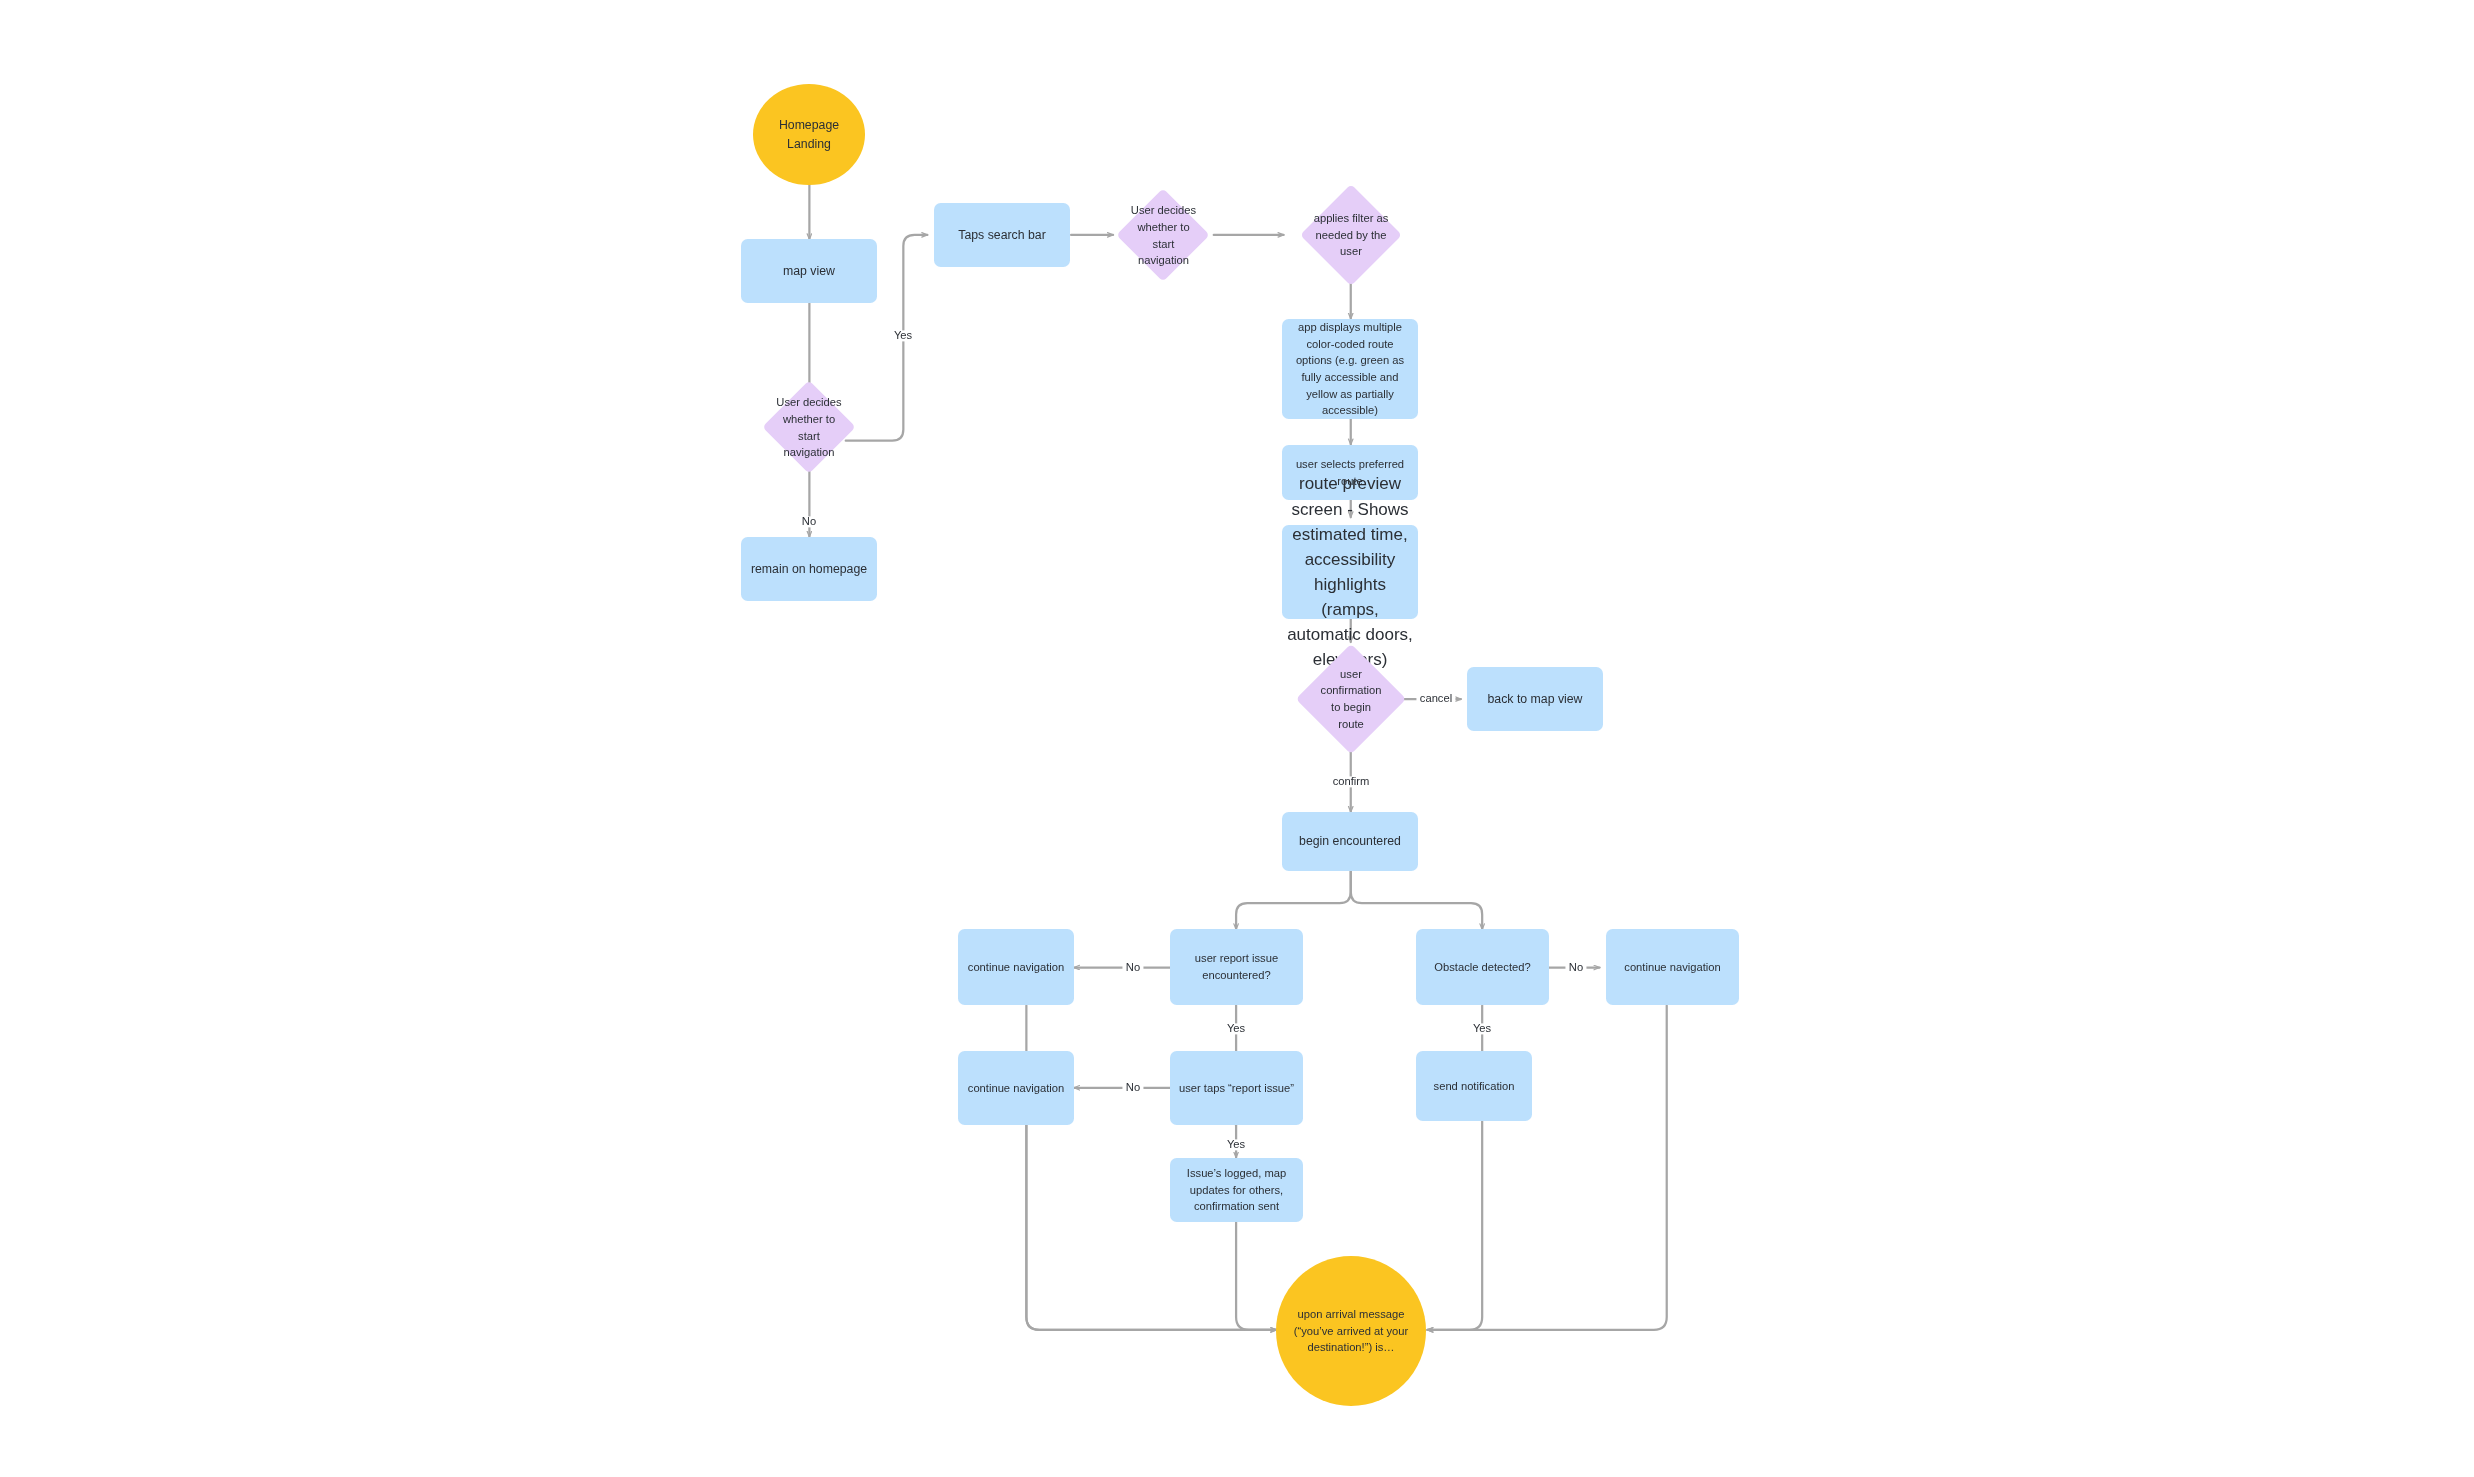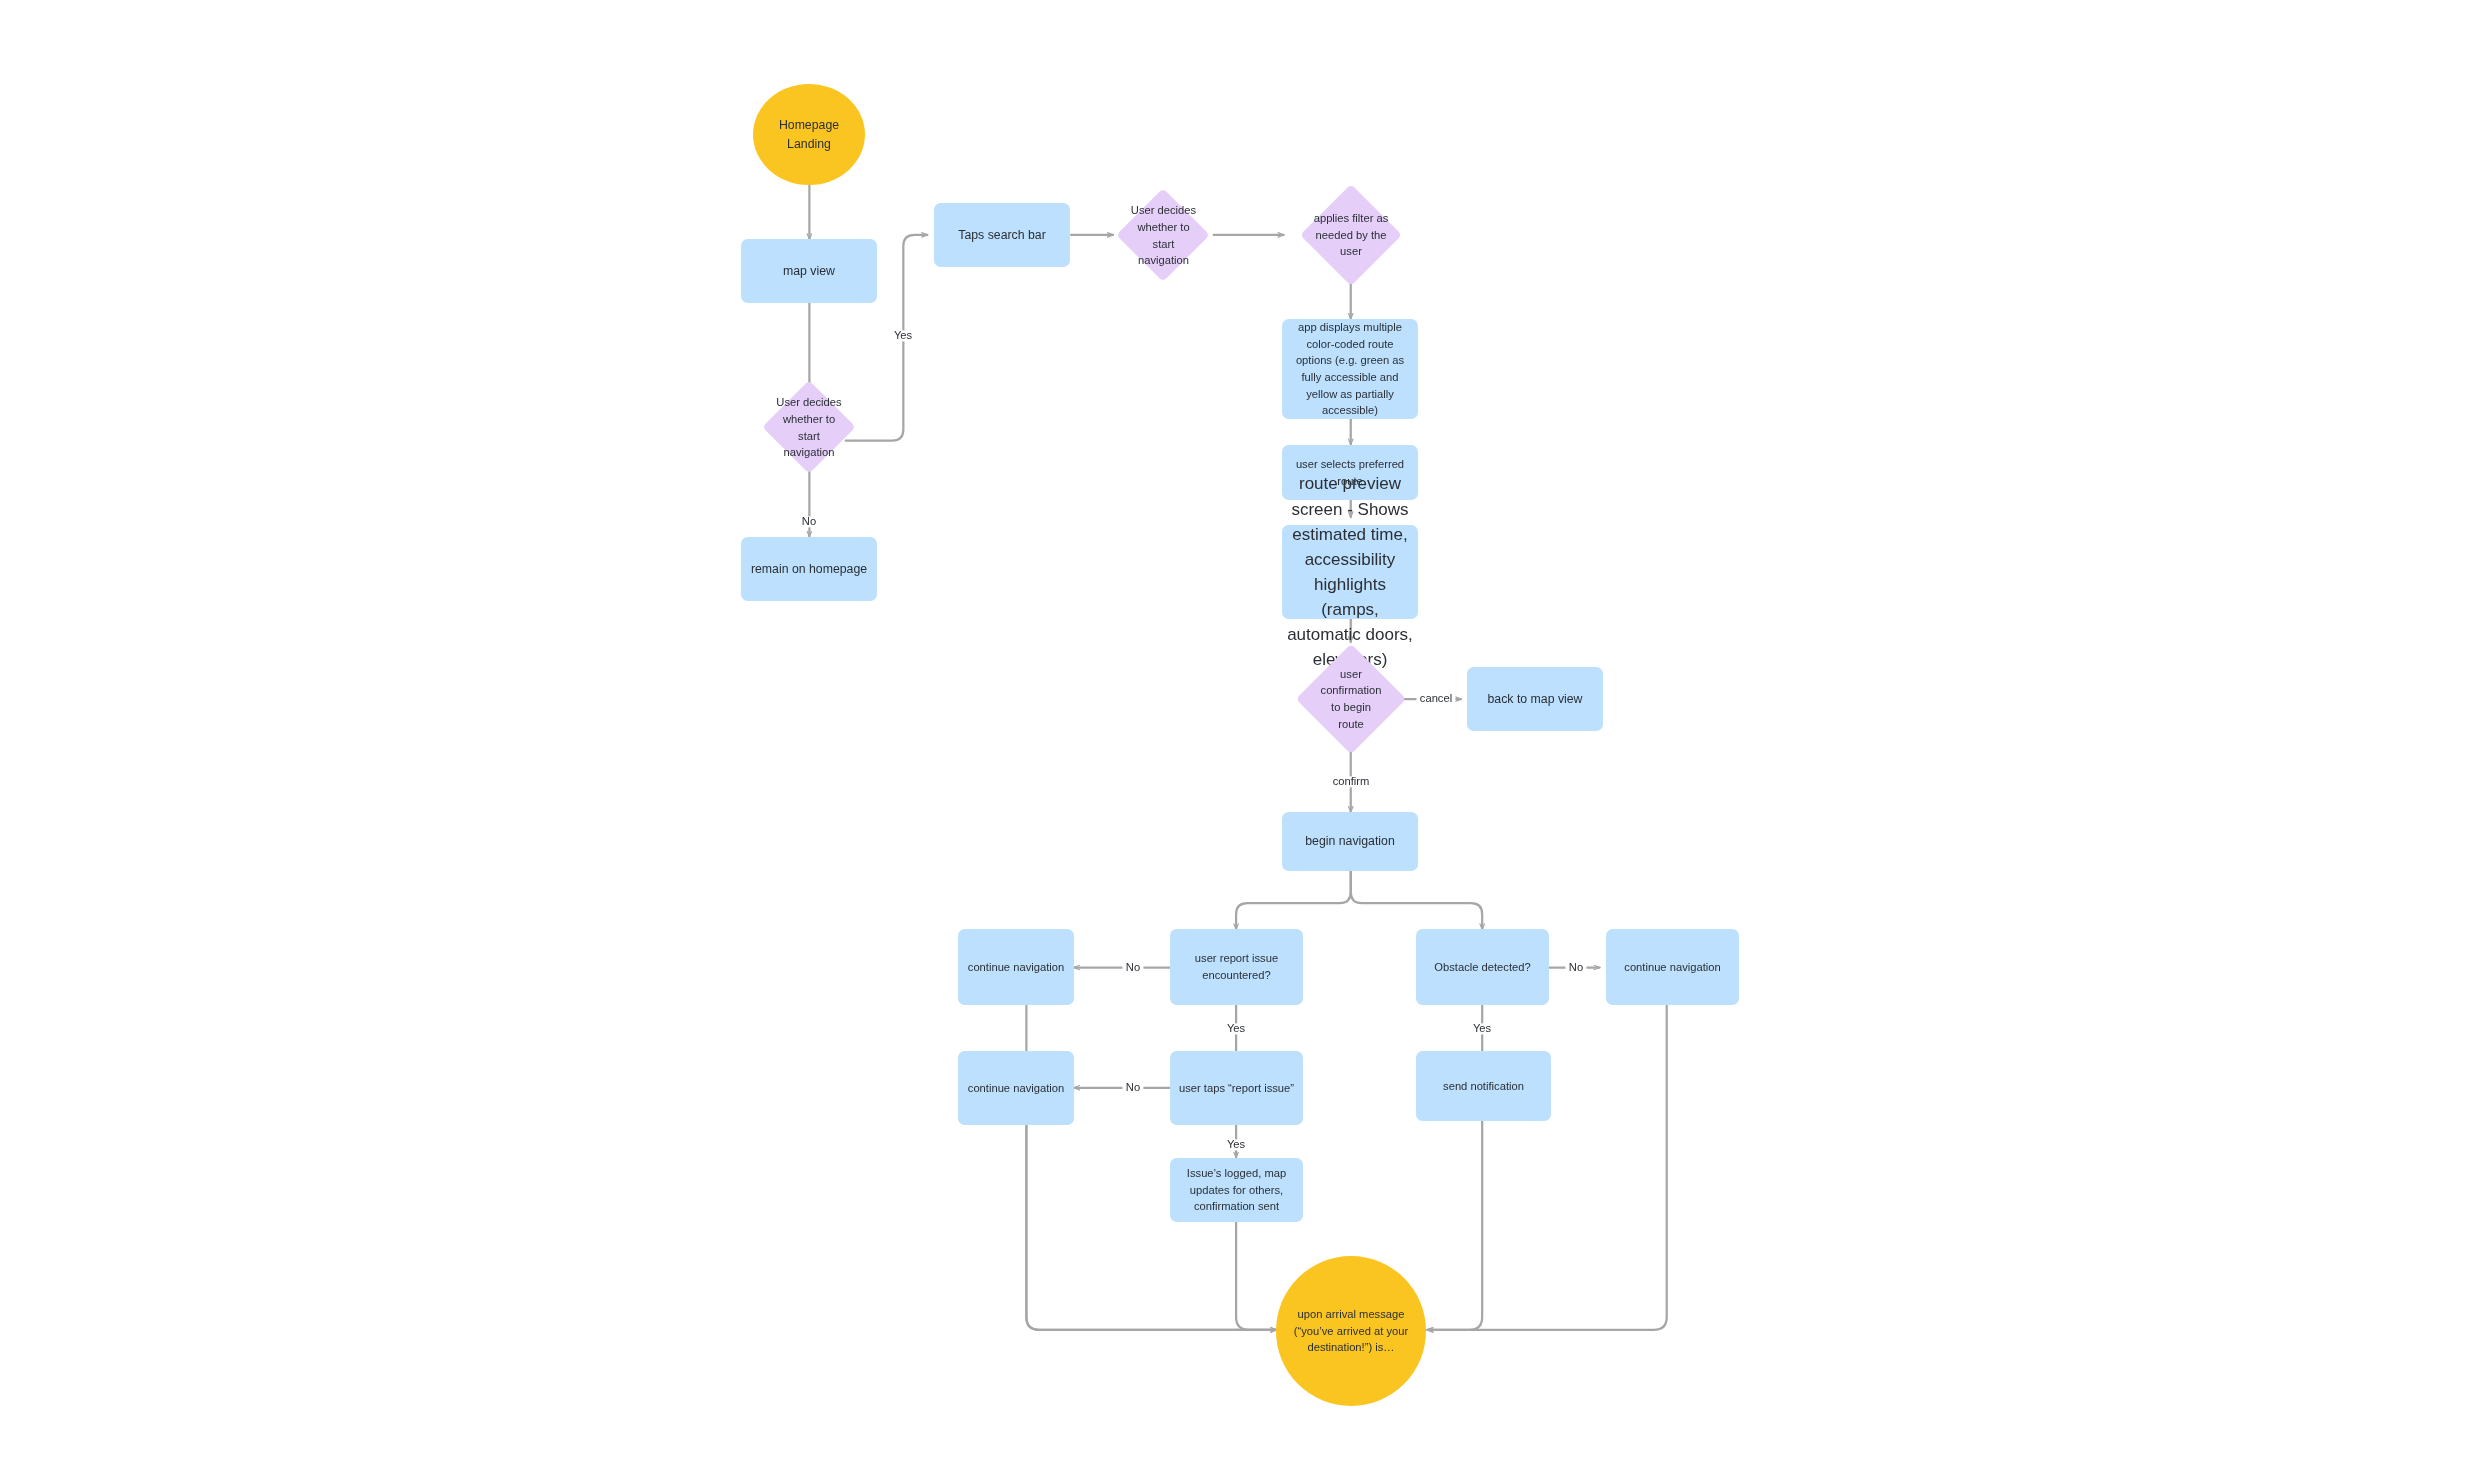--- a/index.html
+++ b/index.html
@@ -202,21 +202,21 @@
 confirmation
 to begin
 route</span>
   </div>
 
   <div class="node proc" style="left:1467px; top:667px; width:136px; height:64px; font-size:12.3px;text-align:center;">
     <span class="lbl">back to map view</span>
   </div>
 
   <div class="node proc" style="left:1282px; top:812px; width:136px; height:59px; font-size:12.3px;">
-    <span class="lbl">begin navigation</span>
+    <span class="lbl">begin encountered</span>
   </div>
 
   <div class="node proc" style="left:958px; top:929px; width:116px; height:76px; font-size:11.2px;">
     <span class="lbl">continue navigation</span>
   </div>
 
   <div class="node proc" style="left:1170px; top:929px; width:133px; height:76px; font-size:11.2px;">
     <span class="lbl">user report issue encountered?</span>
   </div>
 
@@ -229,21 +229,21 @@
   </div>
 
   <div class="node proc" style="left:958px; top:1051px; width:116px; height:74px; font-size:11.2px;">
     <span class="lbl">continue navigation</span>
   </div>
 
   <div class="node proc" style="left:1170px; top:1051px; width:133px; height:74px; font-size:11.2px;">
     <span class="lbl">user taps “report issue”</span>
   </div>
 
-  <div class="node proc" style="left:1416px; top:1051px; width:135px; height:70px; font-size:11.2px;">
+  <div class="node proc" style="left:1416px; top:1051px; width:116px; height:70px; font-size:11.2px;">
     <span class="lbl">send notification</span>
   </div>
 
   <div class="node proc" style="left:1170px; top:1158px; width:133px; height:64px; font-size:11.2px;">
     <span class="lbl">Issue’s logged, map updates for others, confirmation sent</span>
   </div>
 
   <div class="node term" style="left:1276px; top:1256px; width:150px; height:150px; font-size:11.2px;">
     <span class="lbl" style="width:120px;">upon arrival message (“you’ve arrived at your destination!”) is…</span>
   </div>

